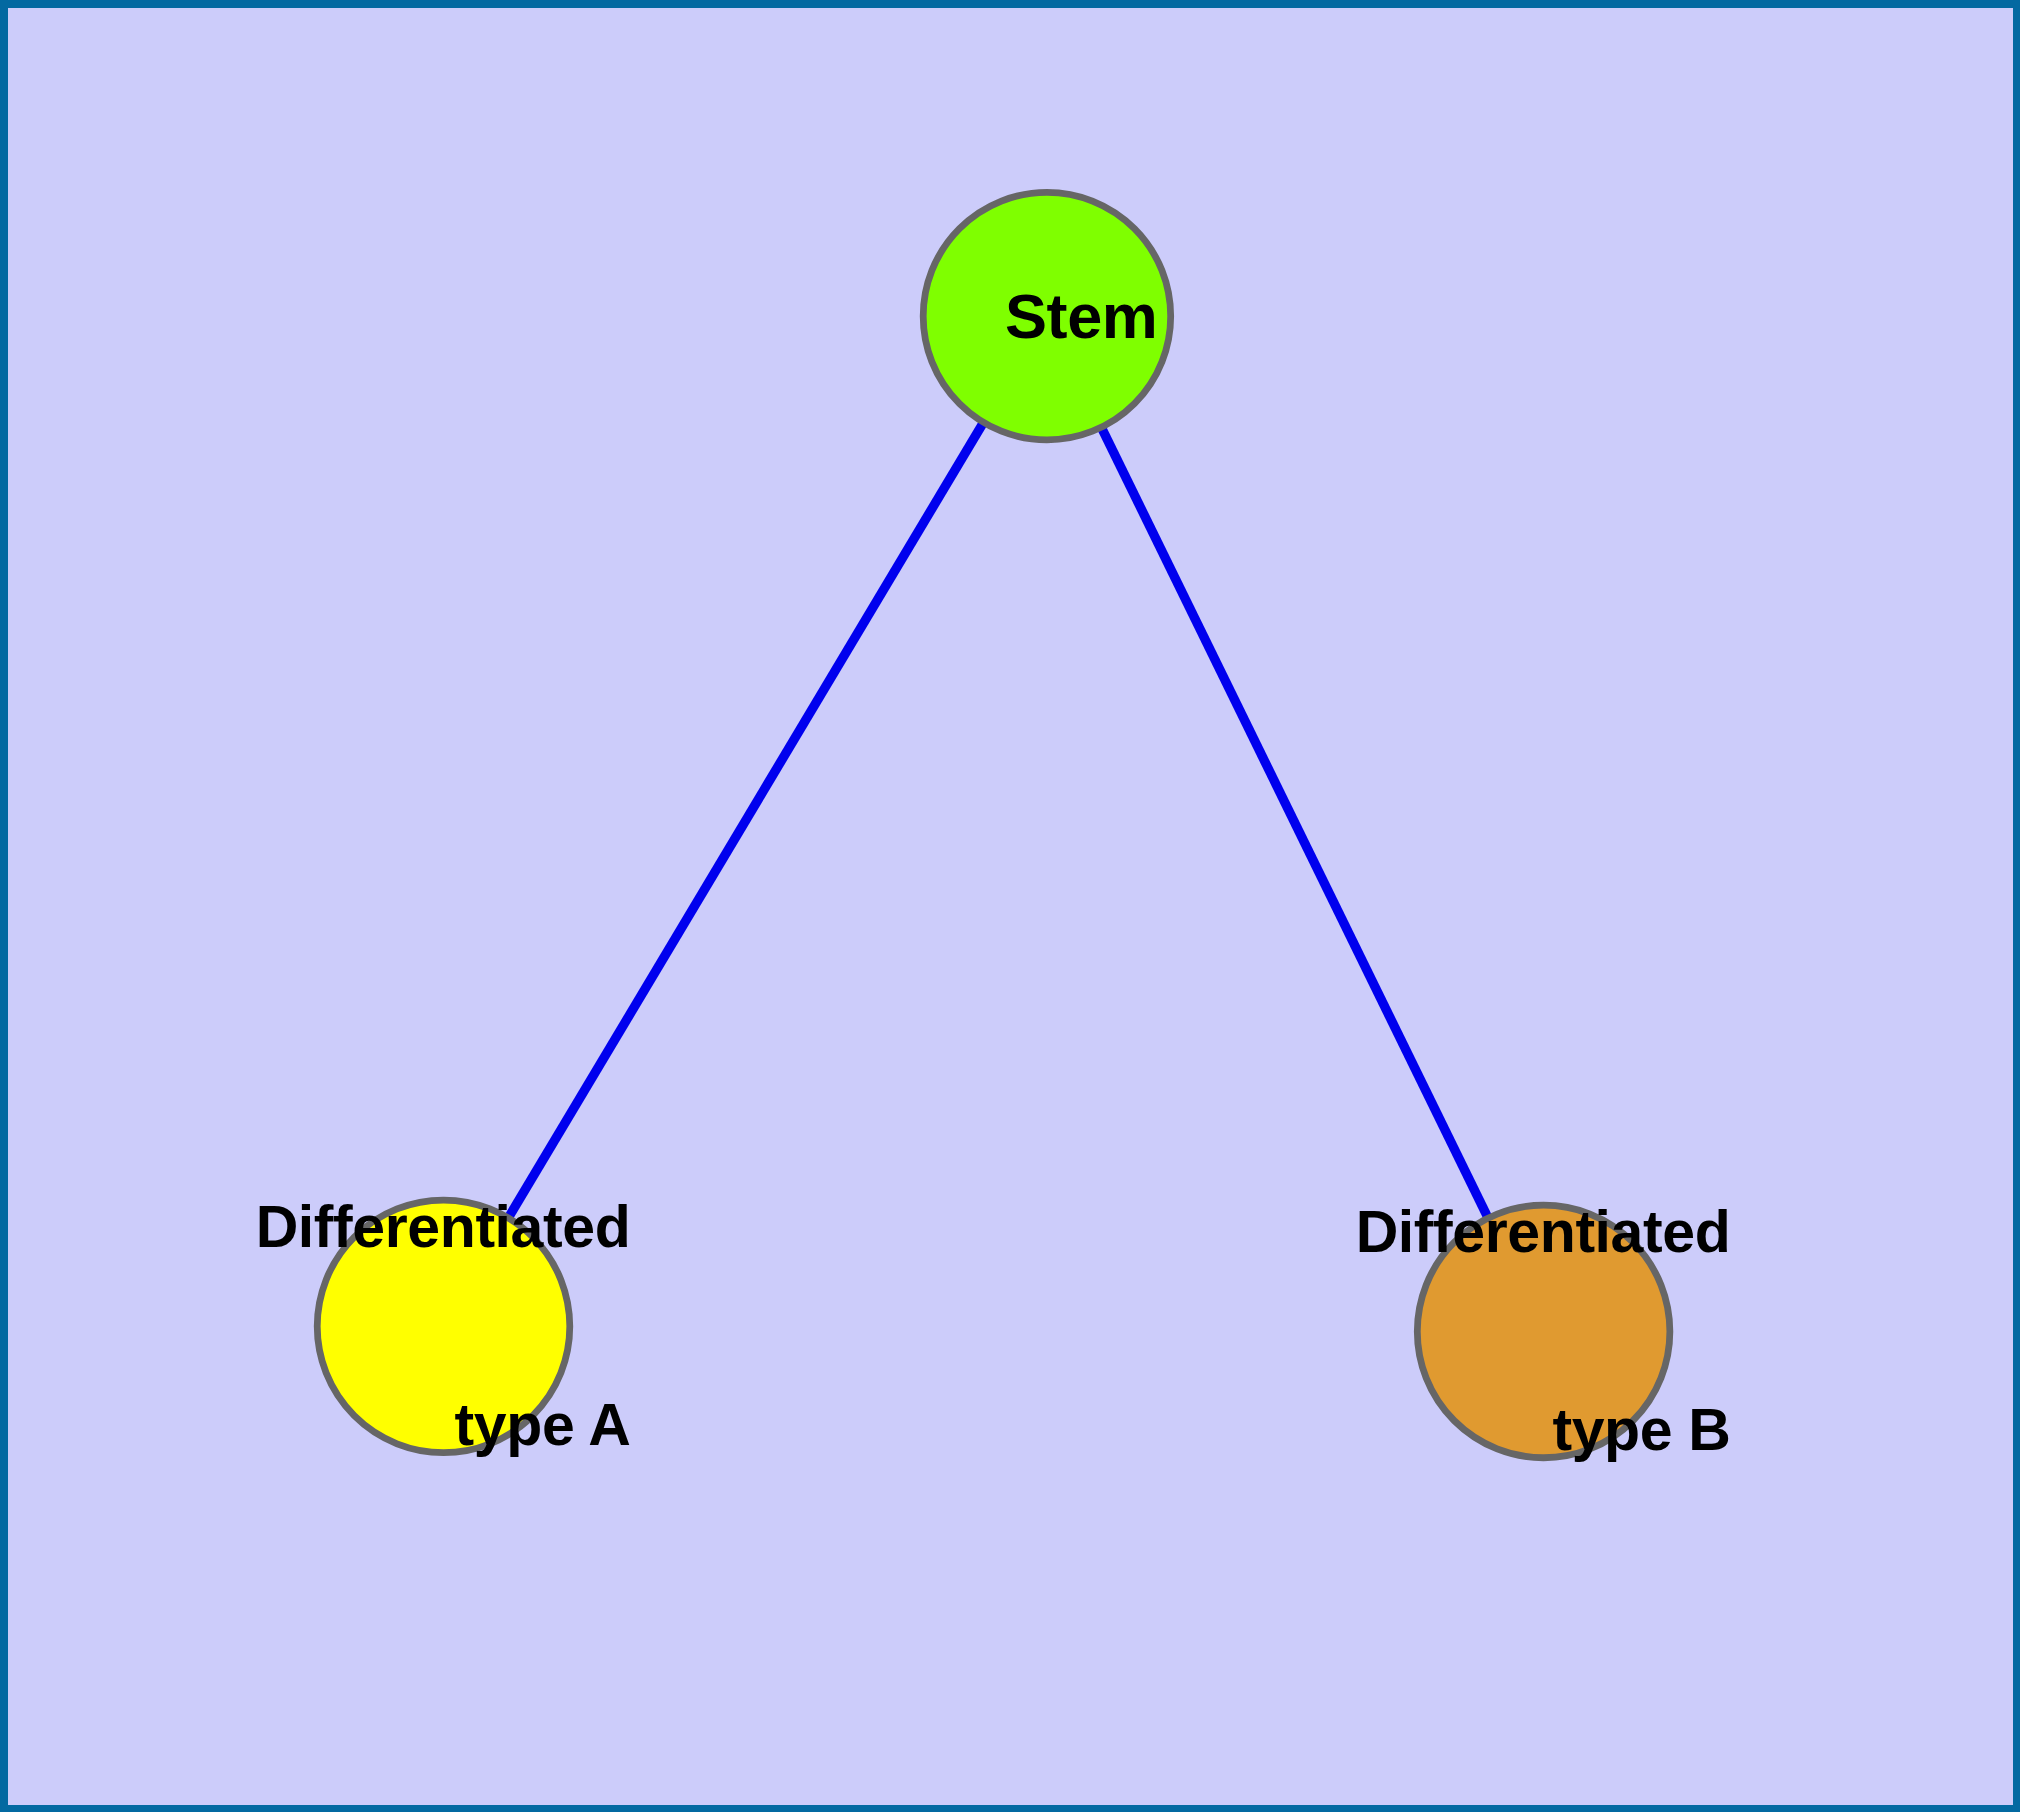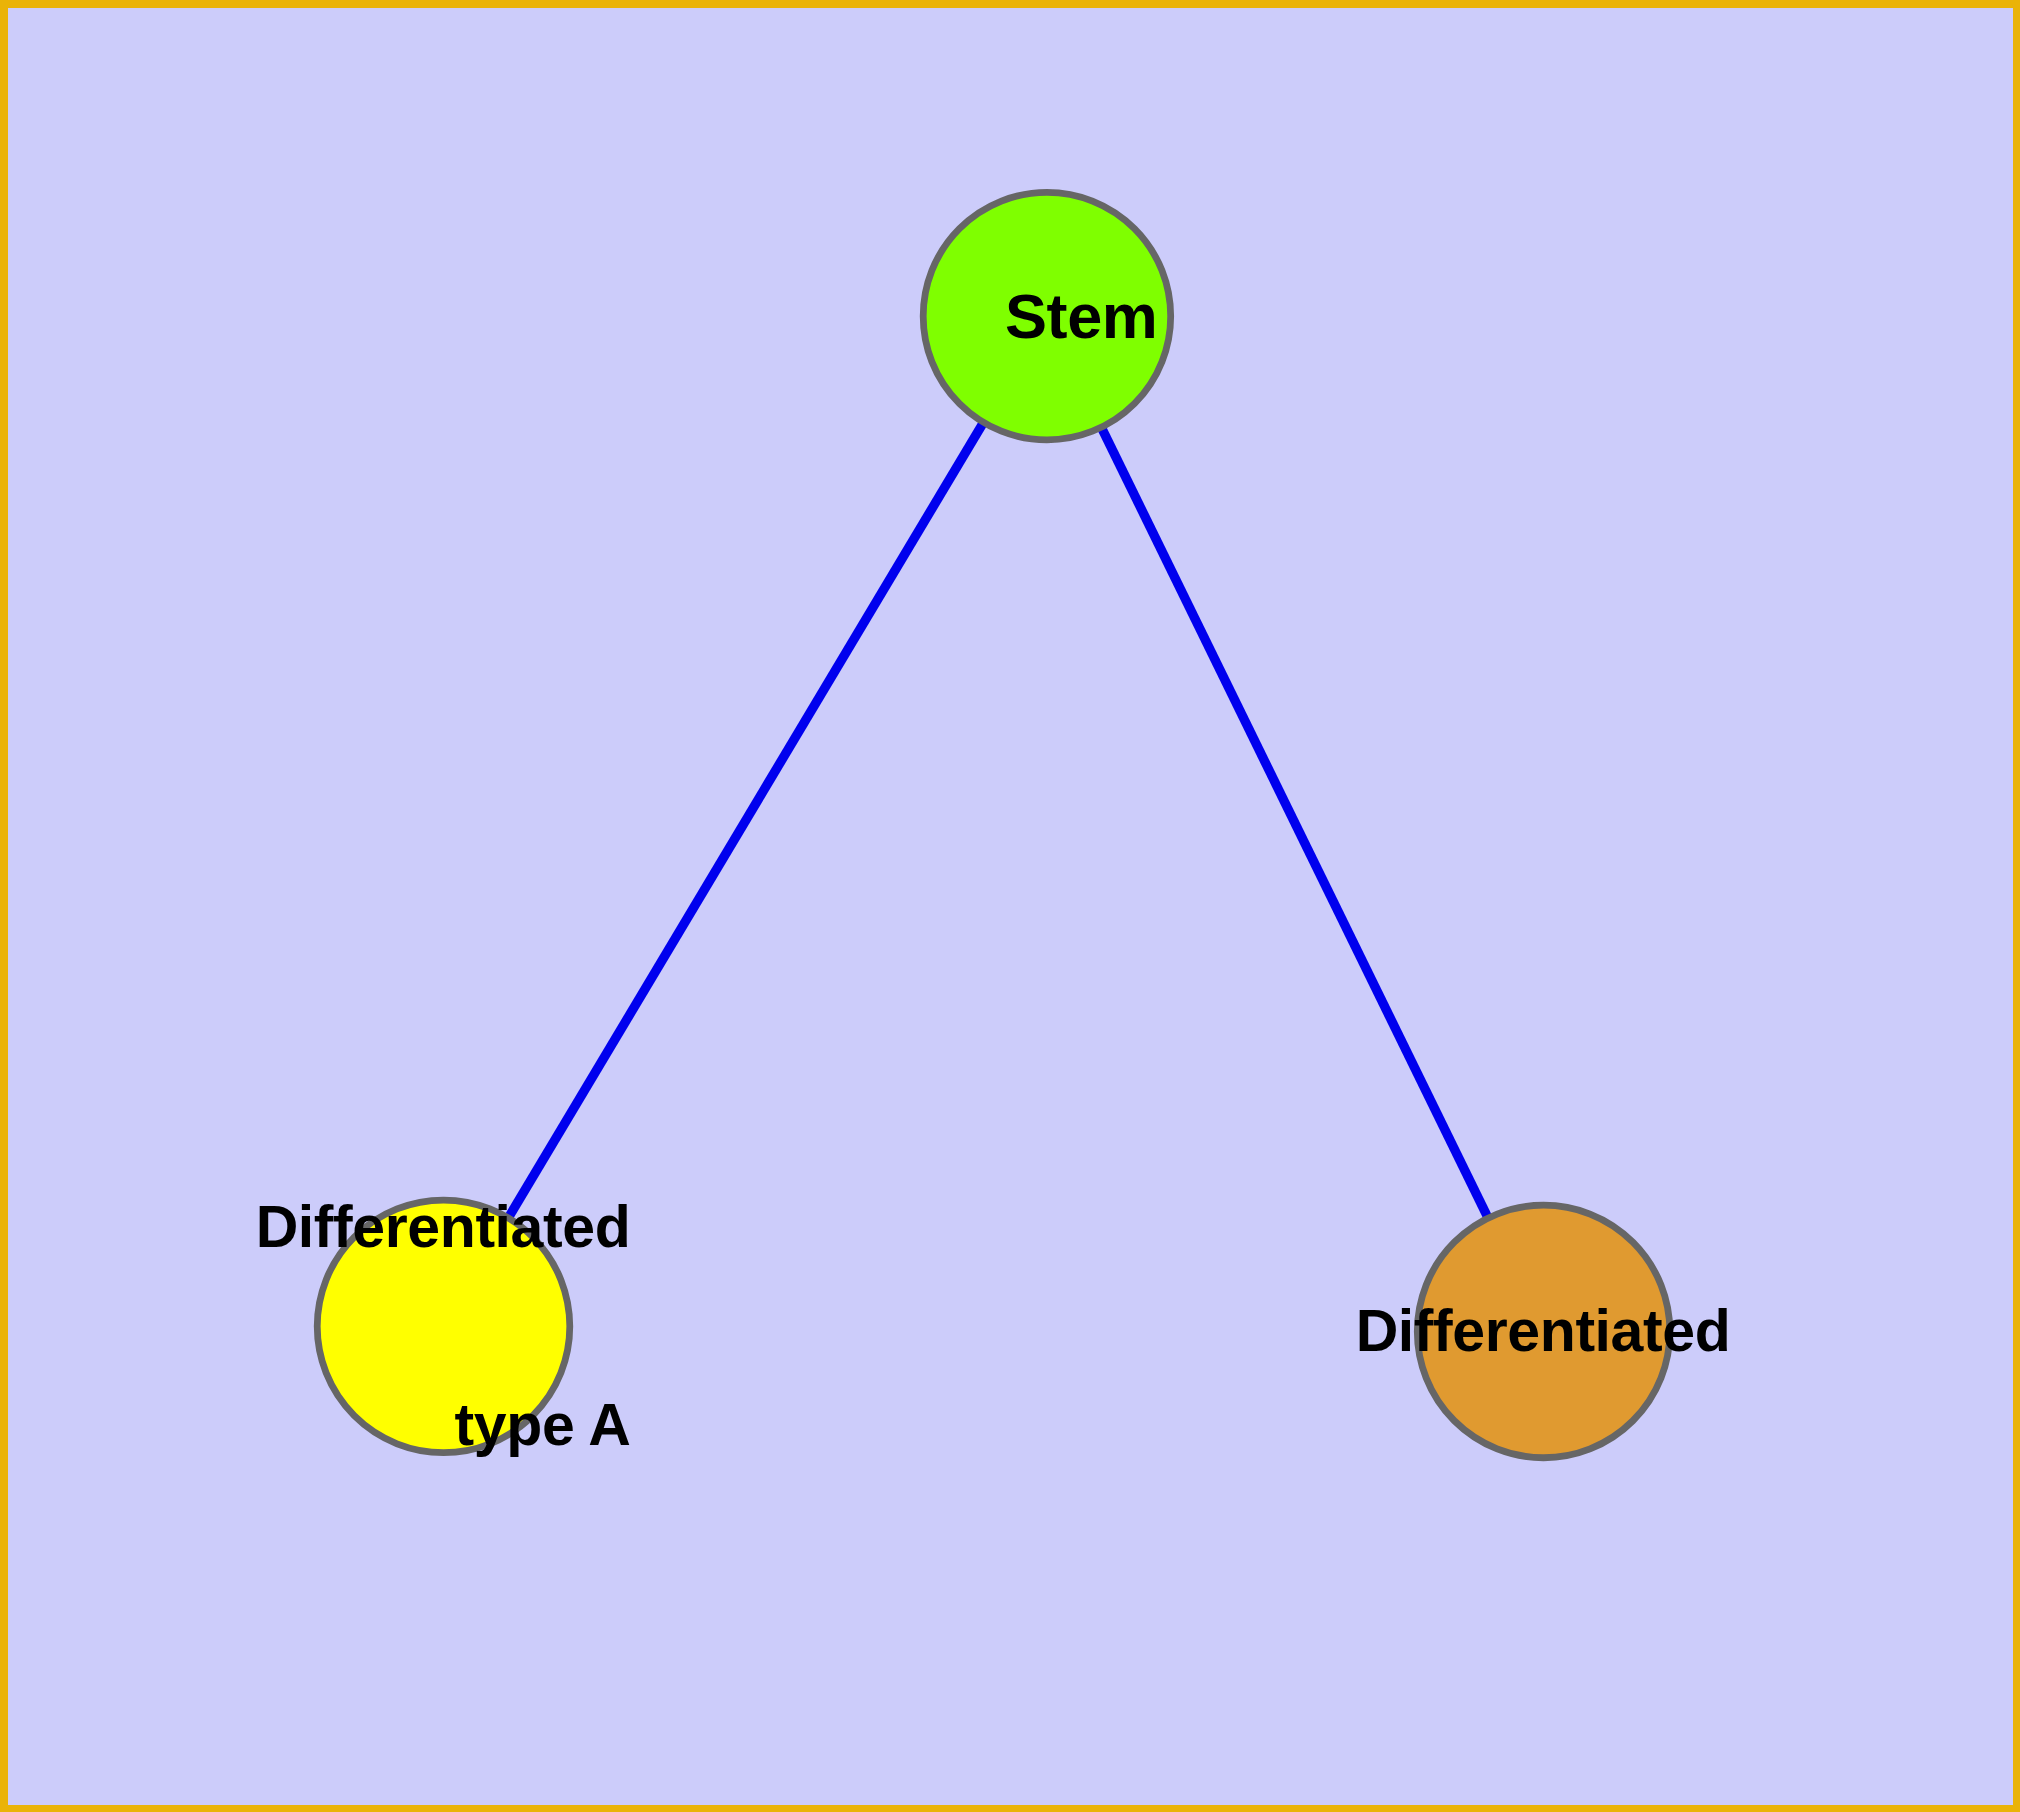--- a/index.html
+++ b/index.html
@@ -46,21 +46,21 @@
     font-size: 63px;
   }
   .node-label.multi {
     font-size: 59px;
     text-align: right;
   }
 </style>
 </head>
 <body>
 
-<div id="canvas" style="background: #eab308;">
+<div id="canvas" style="background: #0369a1;">
 
   <div id="plot-area" style="background: rgb(204, 204, 250);"></div>
 
   <svg id="graph-svg" viewBox="0 0 2384 2138" xmlns="http://www.w3.org/2000/svg">
     <g>
       <line x1="1235" y1="373" x2="523" y2="1565" stroke="#0000ee" stroke-width="11" stroke-linecap="butt"></line>
       <line x1="1235" y1="373" x2="1821" y2="1571" stroke="#0000ee" stroke-width="11" stroke-linecap="butt"></line>
     </g>
     <g>
       <circle cx="523" cy="1565" r="149" fill="#ffff00" stroke="#666666" stroke-width="8"></circle>
@@ -73,16 +73,17 @@
     <span>Stem</span>
   </div>
 
   <div class="node-label multi" style="left:443px; top:1326px;">
     <div>Differentiated</div>
     <div>type A</div>
   </div>
 
   <div class="node-label multi" style="left:1543px; top:1331px;">
     <div>Differentiated</div>
+    <div>type B</div>
   </div>
 
 </div>
 
 
 </body></html>

